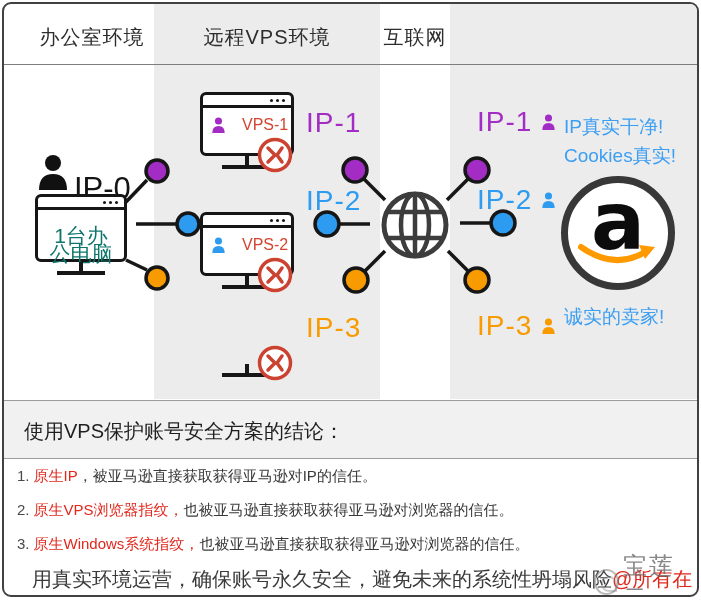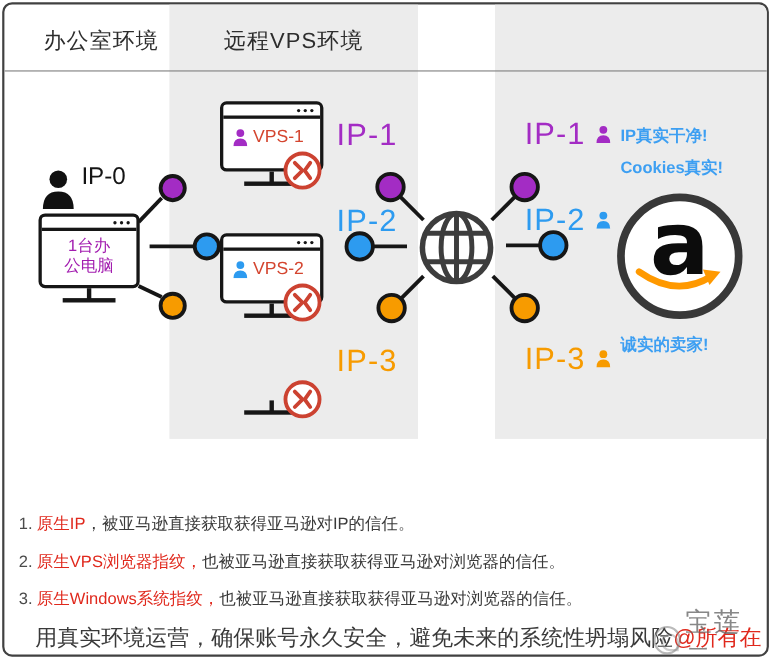--- a/index.html
+++ b/index.html
@@ -15,41 +15,41 @@
   #header-rule { position:absolute; left:0; top:60px; width:697px; height:1px; background:#7e7e7e; }
 
   .col-head { position:absolute; top:20px; font-size:20px; color:#2d2d2d; letter-spacing:1px; text-align:center; }
   #head-office { left:10px;  width:156px; }
   #head-vps    { left:150px; width:226px; }
   #head-net    { left:376px; width:70px;  }
   #head-amz    { left:446px; width:251px; }
 
   
   #office-person { position:absolute; left:33px; top:150px; }
-  #office-ip { position:absolute; left:70px; top:143px; font-size:22px; color:#141414; }
+  #office-ip { position:absolute; left:70px; top:167px; font-size:31px; color:#141414; }
   .window { position:absolute; background:#fff; border:3px solid #161616; border-radius:6px; }
   .titlebar { height:13px; border-bottom:3px solid #161616; position:relative; }
   .bar-dots { position:absolute; right:6px; top:4px; display:flex; gap:3px; }
   .bar-dots i { width:3px; height:3px; border-radius:50%; background:#161616; display:block; }
   #office-pc { left:31px; top:190px; width:92px; height:68px; }
-  #office-pc .pc-text { text-align:center; font-size:15px; color:#a21caf; line-height:18px; padding-top:5px; }
+  #office-pc .pc-text { text-align:center; font-size:21px; color:#0f766e; line-height:18px; padding-top:17px; }
   .stand-stem { position:absolute; width:4px; background:#161616; }
   .stand-base { position:absolute; height:4px; background:#161616; }
 
   
   .monitor { position:absolute; left:196px; width:96px; height:92px; }
   .monitor .window { left:0; top:0; width:94px; height:64px; }
-  .mrow { display:flex; align-items:center; gap:4px; padding:8px 0 0 8px; }
+  .mrow { display:flex; align-items:center; gap:16px; padding:8px 0 0 8px; }
   .vps-name { font-size:16px; color:#d4452f; }
   .rdp { position:absolute; left:56px; top:44px; }
   .ip-mid { position:absolute; left:302px; width:70px; font-size:28px; letter-spacing:1px; }
 
   
   .ip-right { position:absolute; left:473px; font-size:28px; letter-spacing:1px; display:flex; align-items:center; gap:9px; }
-  .note { position:absolute; left:560px; font-size:15px; color:#3d9ff2;font-weight:bold; }
+  .note { position:absolute; left:560px; font-size:19px; color:#3d9ff2; }
   #amz-logo { position:absolute; left:557px; top:172px; width:114px; height:114px;
               border:7px solid #383838; border-radius:50%; background:#fff; }
   #amz-a { position:absolute; left:0; top:-8px; width:100px; text-align:center; font-size:80px; font-weight:bold;
            color:#0c0c0c; font-family:"DejaVu Sans","Liberation Sans",sans-serif; }
   #amz-swoosh { position:absolute; left:7px; top:58px; }
 
   
   #band { position:absolute; left:0; top:396px; width:697px; height:59px; background:#f1f1f1;
           border-top:1px solid #9c9c9c; border-bottom:1px solid #9c9c9c; }
   #conclusion-title { position:absolute; left:20px; top:17px; font-size:20px; color:#1f1f1f; }
@@ -74,20 +74,21 @@
 
 <div id="stage">
   <div id="frame">
 
     <div id="col-vps-bg" class="col-bg"></div>
     <div id="col-amz-bg" class="col-bg"></div>
     <div id="header-rule"></div>
 
     <div id="head-office" class="col-head">办公室环境</div>
     <div id="head-vps" class="col-head">远程VPS环境</div>
+    <div id="head-net" class="col-head">互联网</div>
 
     <svg class="abs" width="697" height="395" style="left:0;top:0">
 
       <g stroke="#161616" stroke-width="3.5">
         <line x1="122" y1="198" x2="143" y2="176"></line>
         <line x1="132" y1="220" x2="172" y2="220"></line>
         <line x1="122" y1="256" x2="143" y2="266"></line>
       </g>
       <g stroke="#161616" stroke-width="3.5">
         <circle cx="153" cy="167" r="11" fill="#a32cc4"></circle>
@@ -237,20 +238,23 @@
     <div class="note" style="top:139px">Cookies真实!</div>
 
     <div id="amz-logo">
       <div id="amz-a">a</div>
       <svg id="amz-swoosh" width="86" height="34" viewBox="0 0 86 34">
         <path d="M6 6 Q40 30 72 10" fill="none" stroke="#ff9900" stroke-width="6" stroke-linecap="round"></path>
         <path d="M64 4 L80 6 L70 18 Z" fill="#ff9900"></path>
       </svg>
     </div>
 
+    <div id="band">
+      <div id="conclusion-title">使用VPS保护账号安全方案的结论：</div>
+    </div>
 
     <div class="list-line" style="top:463px">
       <span class="num">1.</span><span class="hl">原生IP</span><span>，被亚马逊直接获取获得亚马逊对IP的信任。</span>
     </div>
     <div class="list-line" style="top:497px">
       <span class="num">2.</span><span class="hl">原生VPS浏览器指纹，</span><span>也被亚马逊直接获取获得亚马逊对浏览器的信任。</span>
     </div>
     <div class="list-line" style="top:531px">
       <span class="num">3.</span><span class="hl">原生Windows系统指纹，</span><span>也被亚马逊直接获取获得亚马逊对浏览器的信任。</span>
     </div>

